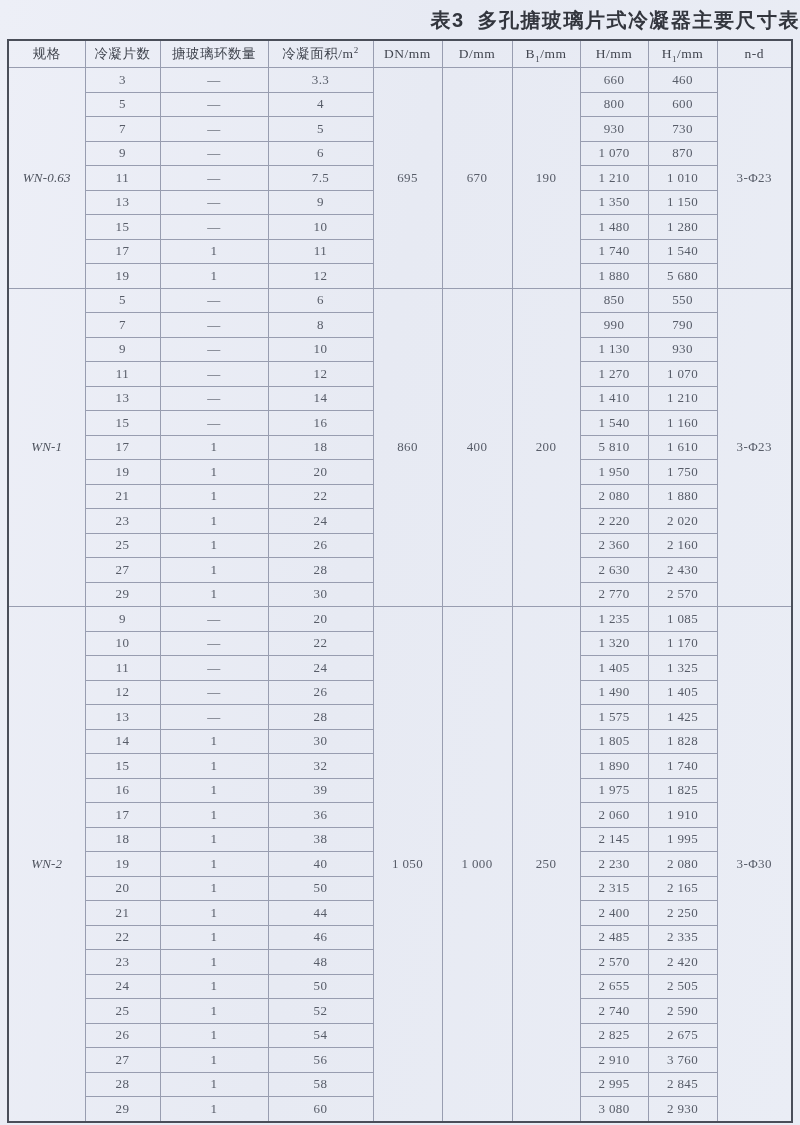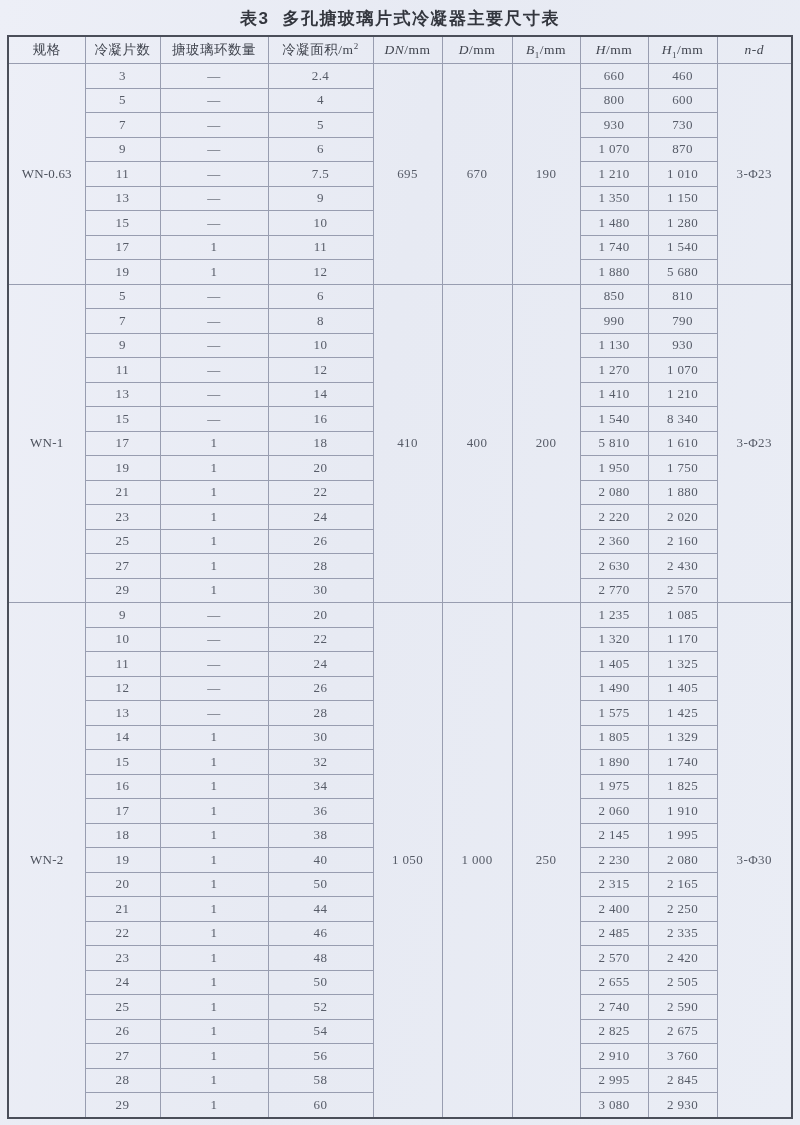--- a/index.html
+++ b/index.html
@@ -11,24 +11,24 @@
     font-family: "Liberation Serif", serif;
     overflow: hidden;
   }
   .page {
     position: relative;
     width: 800px; height: 1125px;
     background: linear-gradient(100deg, #edeff7 0%, #e7eaf3 45%, #eaedf5 100%);
   }
   .title {
     padding-top: 7px;
-    text-align: center;
+    text-align: right;
     font-family: "Liberation Sans", sans-serif;
     font-weight: 700;
-    font-size: 17px;
+    font-size: 20px;
     color: #33363e;
     letter-spacing: 1.5px;
   }
   .title .prefix { margin-right: 13px; }
   table.dim-table {
     border-collapse: collapse;
     table-layout: fixed;
     width: 784px;
     margin: 5px auto 0 auto;
     border: 2px solid #4a4e59;
@@ -48,23 +48,23 @@
     font-size: 13.5px;
     color: #41454f;
     letter-spacing: 0.5px;
   }
   .dim-table td {
     height: 23.5px;
     font-size: 13px;
     color: #575c68;
     letter-spacing: 0.4px;
   }
-  .dim-table td.spec { letter-spacing: 0.2px; color: #4c515c; }
+  .dim-table td.spec { letter-spacing: 0.2px; color: #4c515c; font-style: italic; }
   .grp-first td { border-top: 1px solid #7e8394; }
-  .i   { font-style: italic; }
+  .i   { }
   .sup { vertical-align: super; font-size: 9px; line-height: 0; }
   .sub { vertical-align: sub;   font-size: 9px; line-height: 0; }
 </style>
 </head>
 <body>
 
 <div class="page">
   <div class="title">
     <span class="prefix">表3</span><span>多孔搪玻璃片式冷凝器主要尺寸表</span>
   </div>
@@ -93,21 +93,21 @@
           <th><span class="i">H</span><span>/mm</span></th>
           <th><span class="i">H</span><span class="sub">1</span><span>/mm</span></th>
           <th><span class="i">n-d</span></th>
         </tr>
     </thead>
     <tbody id="table-body">
         <tr>
           <td rowspan="9" class="spec">WN-0.63</td>
           <td>3</td>
           <td>—</td>
-          <td>2.4</td>
+          <td>3.3</td>
           <td rowspan="9">695</td>
           <td rowspan="9">670</td>
           <td rowspan="9">190</td>
           <td>660</td>
           <td>460</td>
           <td rowspan="9">3-Φ23</td>
         </tr>
         <tr>
           <td>5</td>
           <td>—</td>
@@ -162,25 +162,25 @@
           <td>1</td>
           <td>12</td>
           <td>1 880</td>
           <td>5 680</td>
         </tr>
         <tr class="grp-first">
           <td rowspan="13" class="spec">WN-1</td>
           <td>5</td>
           <td>—</td>
           <td>6</td>
-          <td rowspan="13">410</td>
+          <td rowspan="13">860</td>
           <td rowspan="13">400</td>
           <td rowspan="13">200</td>
           <td>850</td>
-          <td>810</td>
+          <td>550</td>
           <td rowspan="13">3-Φ23</td>
         </tr>
         <tr>
           <td>7</td>
           <td>—</td>
           <td>8</td>
           <td>990</td>
           <td>790</td>
         </tr>
         <tr>
@@ -202,21 +202,21 @@
           <td>—</td>
           <td>14</td>
           <td>1 410</td>
           <td>1 210</td>
         </tr>
         <tr>
           <td>15</td>
           <td>—</td>
           <td>16</td>
           <td>1 540</td>
-          <td>8 340</td>
+          <td>1 160</td>
         </tr>
         <tr>
           <td>17</td>
           <td>1</td>
           <td>18</td>
           <td>5 810</td>
           <td>1 610</td>
         </tr>
         <tr>
           <td>19</td>
@@ -298,33 +298,33 @@
           <td>—</td>
           <td>28</td>
           <td>1 575</td>
           <td>1 425</td>
         </tr>
         <tr>
           <td>14</td>
           <td>1</td>
           <td>30</td>
           <td>1 805</td>
-          <td>1 329</td>
+          <td>1 828</td>
         </tr>
         <tr>
           <td>15</td>
           <td>1</td>
           <td>32</td>
           <td>1 890</td>
           <td>1 740</td>
         </tr>
         <tr>
           <td>16</td>
           <td>1</td>
-          <td>34</td>
+          <td>39</td>
           <td>1 975</td>
           <td>1 825</td>
         </tr>
         <tr>
           <td>17</td>
           <td>1</td>
           <td>36</td>
           <td>2 060</td>
           <td>1 910</td>
         </tr>

